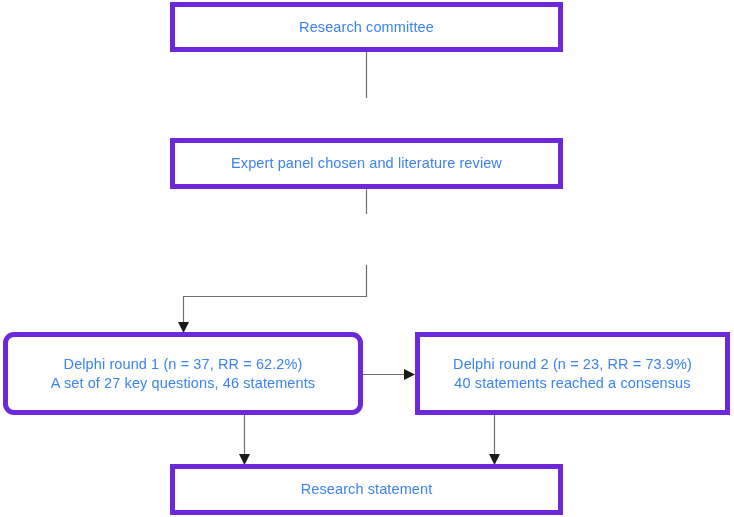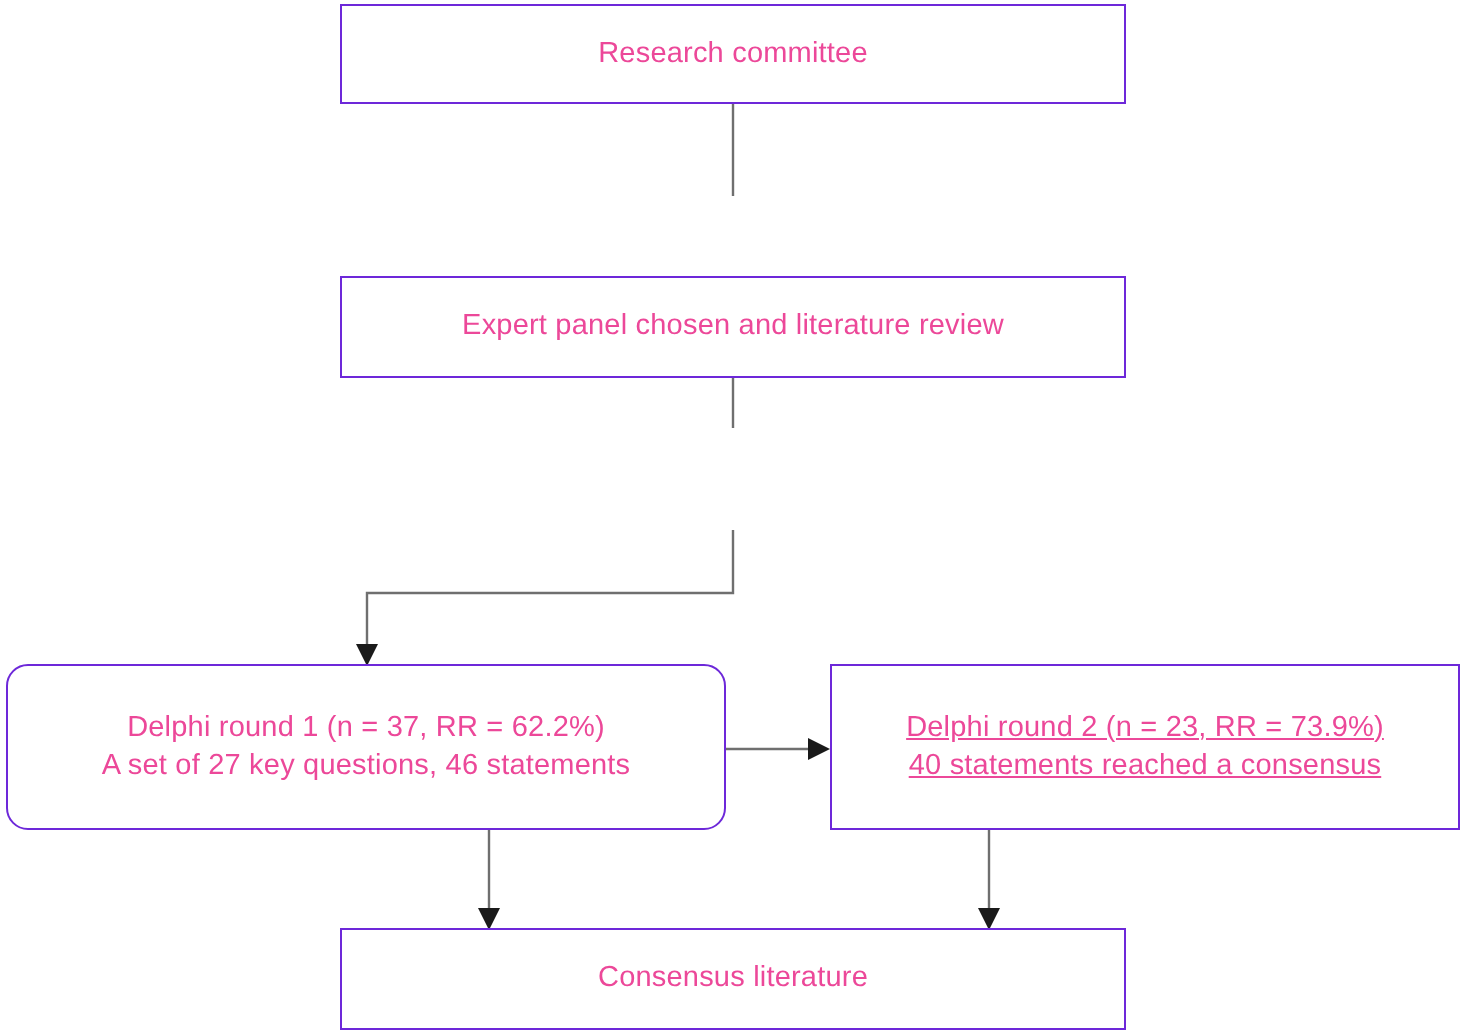--- a/index.html
+++ b/index.html
@@ -13,41 +13,41 @@
   #flowchart-root {
     position: relative;
     width: 734px;
     height: 517px;
     background: #ffffff;
     overflow: hidden;
   }
   .node {
     position: absolute;
     box-sizing: border-box;
-    border: 1px solid #6d28d9;
+    border: 5px solid #6d28d9;
     background: #ffffff;
     display: flex;
     align-items: center;
     justify-content: center;
     text-align: center;
-    color: #ec4899;
+    color: #3b82f6;
     font-size: 14.5px;
     line-height: 19px;
     letter-spacing: 0.1px;
   }
   .node .node-text {
     white-space: pre-line;
     display: block;
   }
   
   #node-research-committee   { left: 170px; top: 2px;   width: 393px; height: 50px; }
   #node-expert-panel         { left: 170px; top: 98px;  width: 393px; height: 51px; margin-top: 40px; }
   #node-survey-question      { left: 170px; top: 214px; width: 393px; height: 51px; }
   #node-delphi-round-1       { left: 3px;   top: 332px; width: 360px; height: 83px; border-radius: 11px; }
-  #node-delphi-round-2       { left: 415px; top: 332px; width: 315px; height: 83px; text-decoration: underline; }
+  #node-delphi-round-2       { left: 415px; top: 332px; width: 315px; height: 83px; }
   #node-consensus-statement  { left: 170px; top: 464px; width: 393px; height: 51px; }
 
   #connector-layer {
     position: absolute;
     left: 0;
     top: 0;
     width: 734px;
     height: 517px;
     pointer-events: none;
   }
@@ -99,16 +99,16 @@
     <span class="node-text">Delphi round 1 (n = 37, RR = 62.2%)
 A set of 27 key questions, 46 statements</span>
   </div>
 
   <div class="node" id="node-delphi-round-2">
     <span class="node-text">Delphi round 2 (n = 23, RR = 73.9%)
 40 statements reached a consensus</span>
   </div>
 
   <div class="node" id="node-consensus-statement">
-    <span class="node-text">Consensus literature</span>
+    <span class="node-text">Research statement</span>
   </div>
 
 </div>
 
 </body></html>

